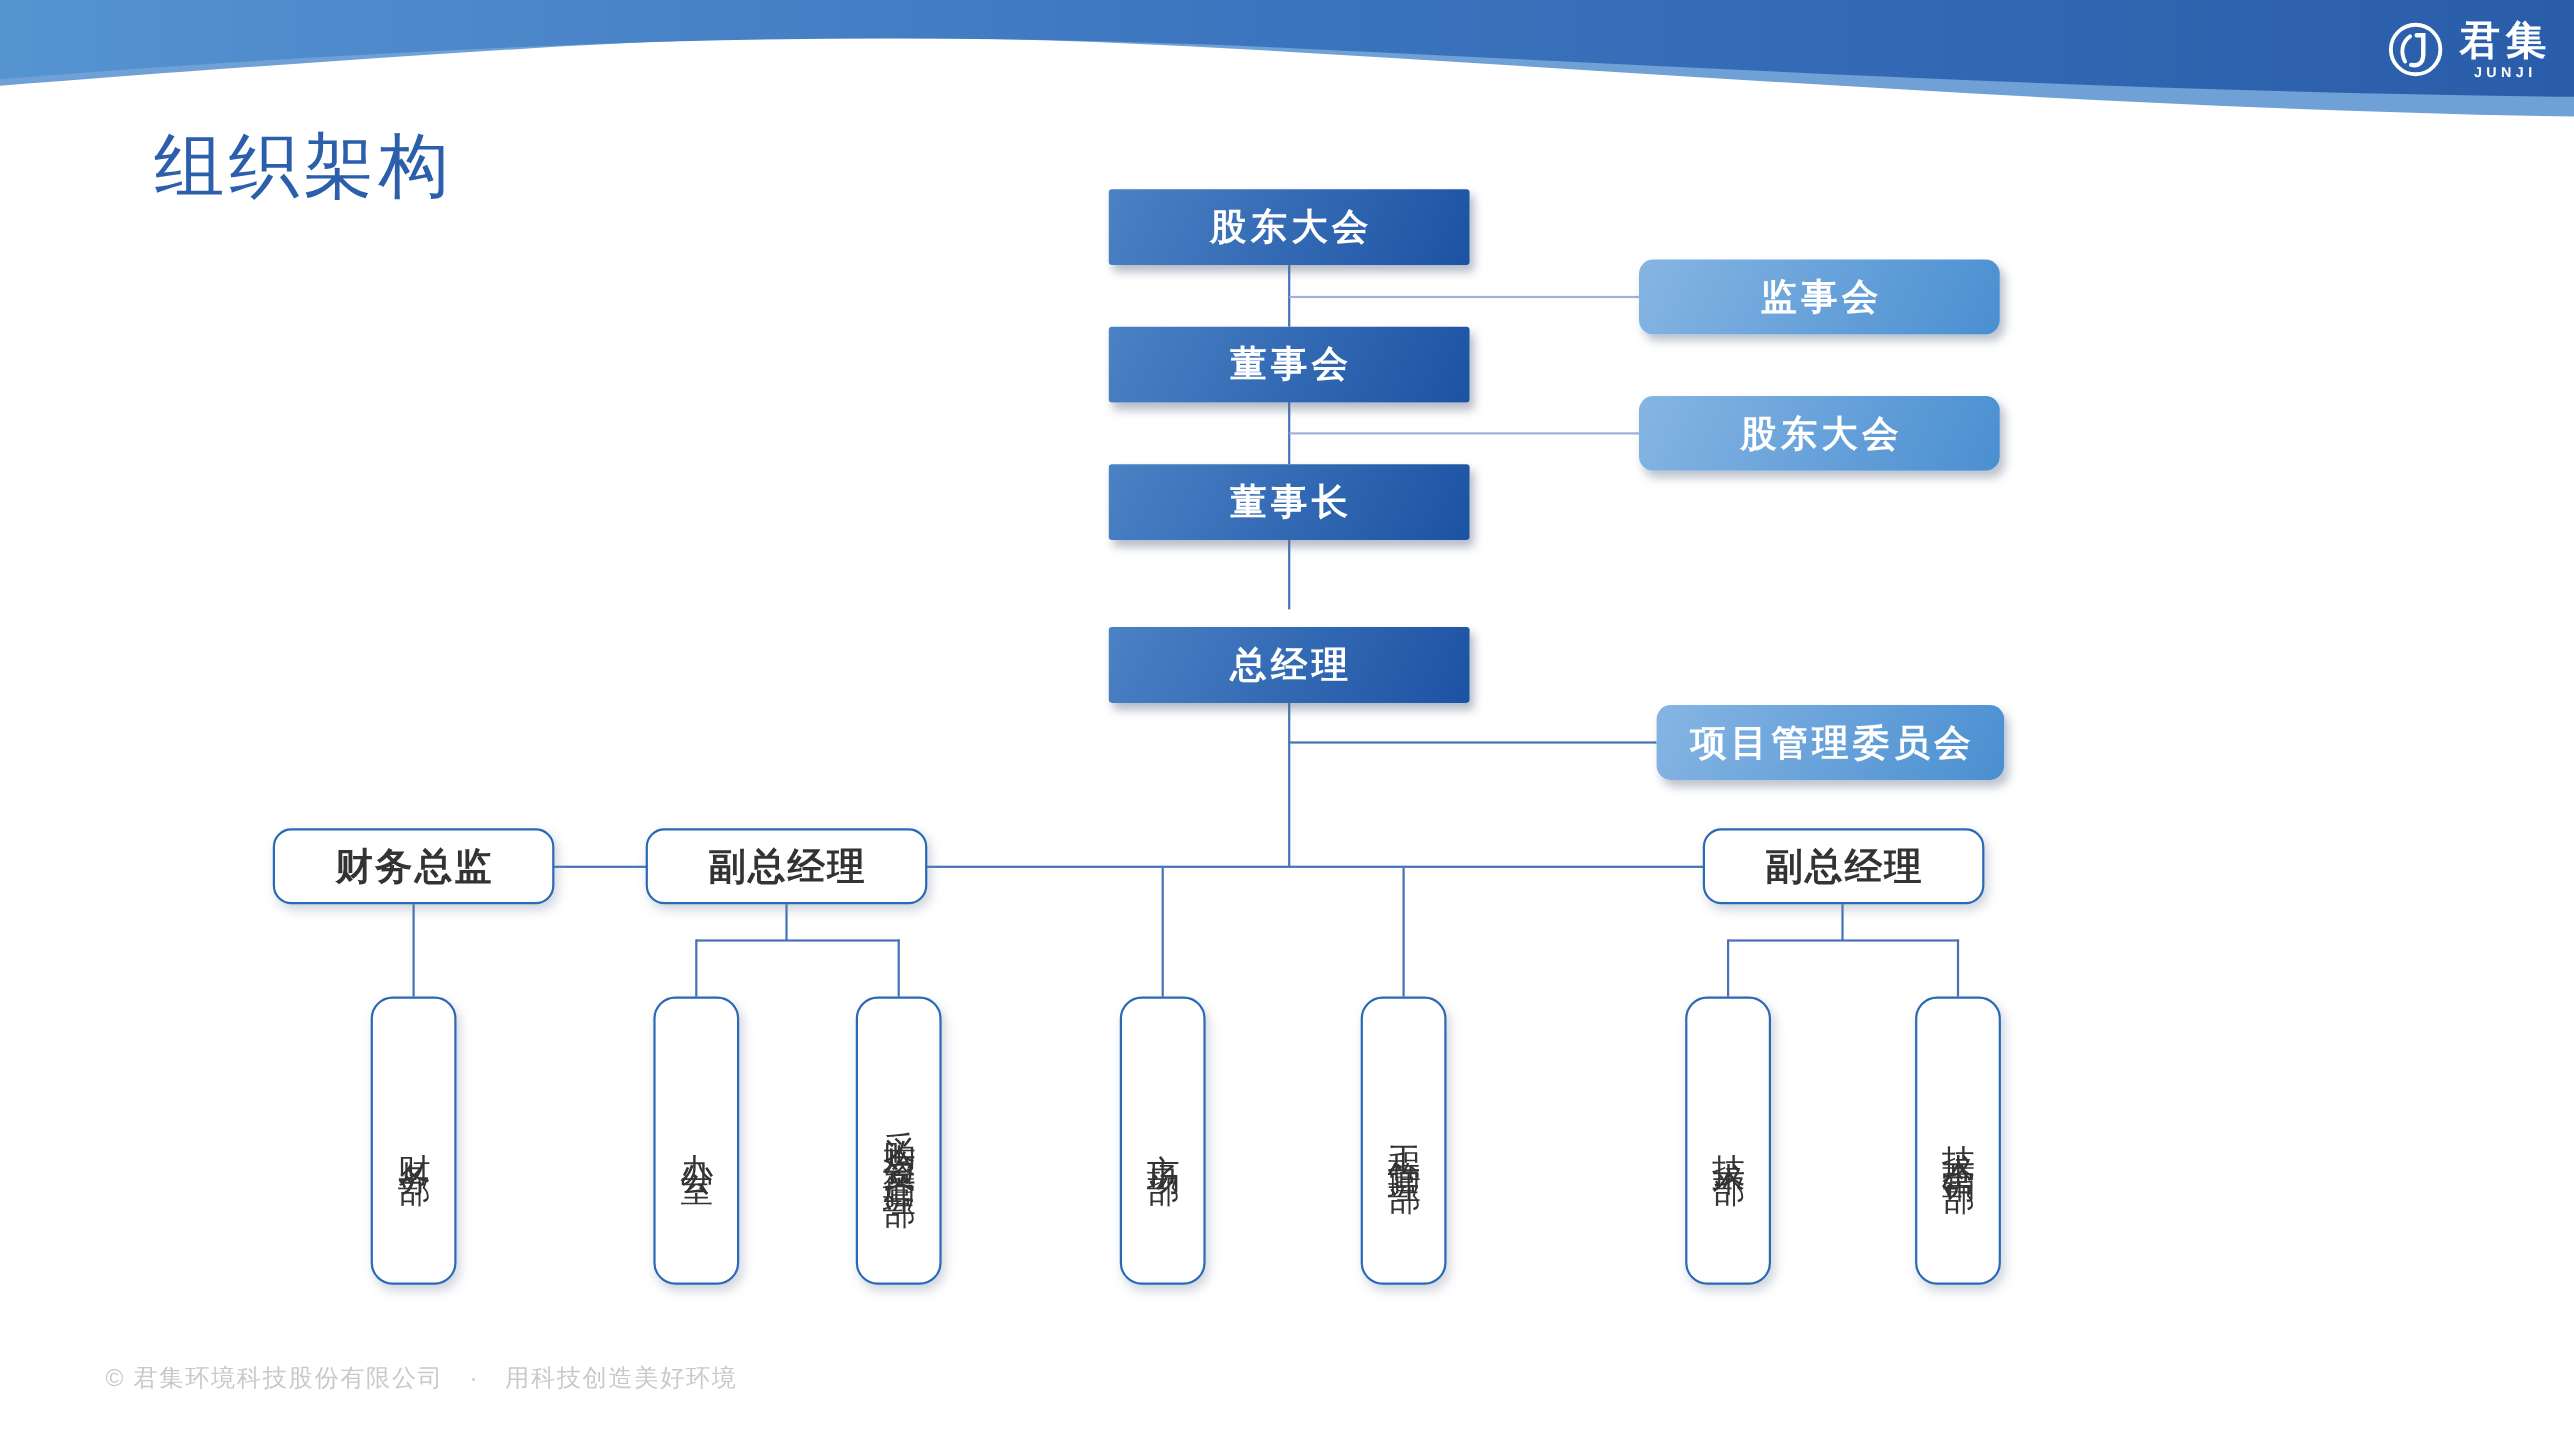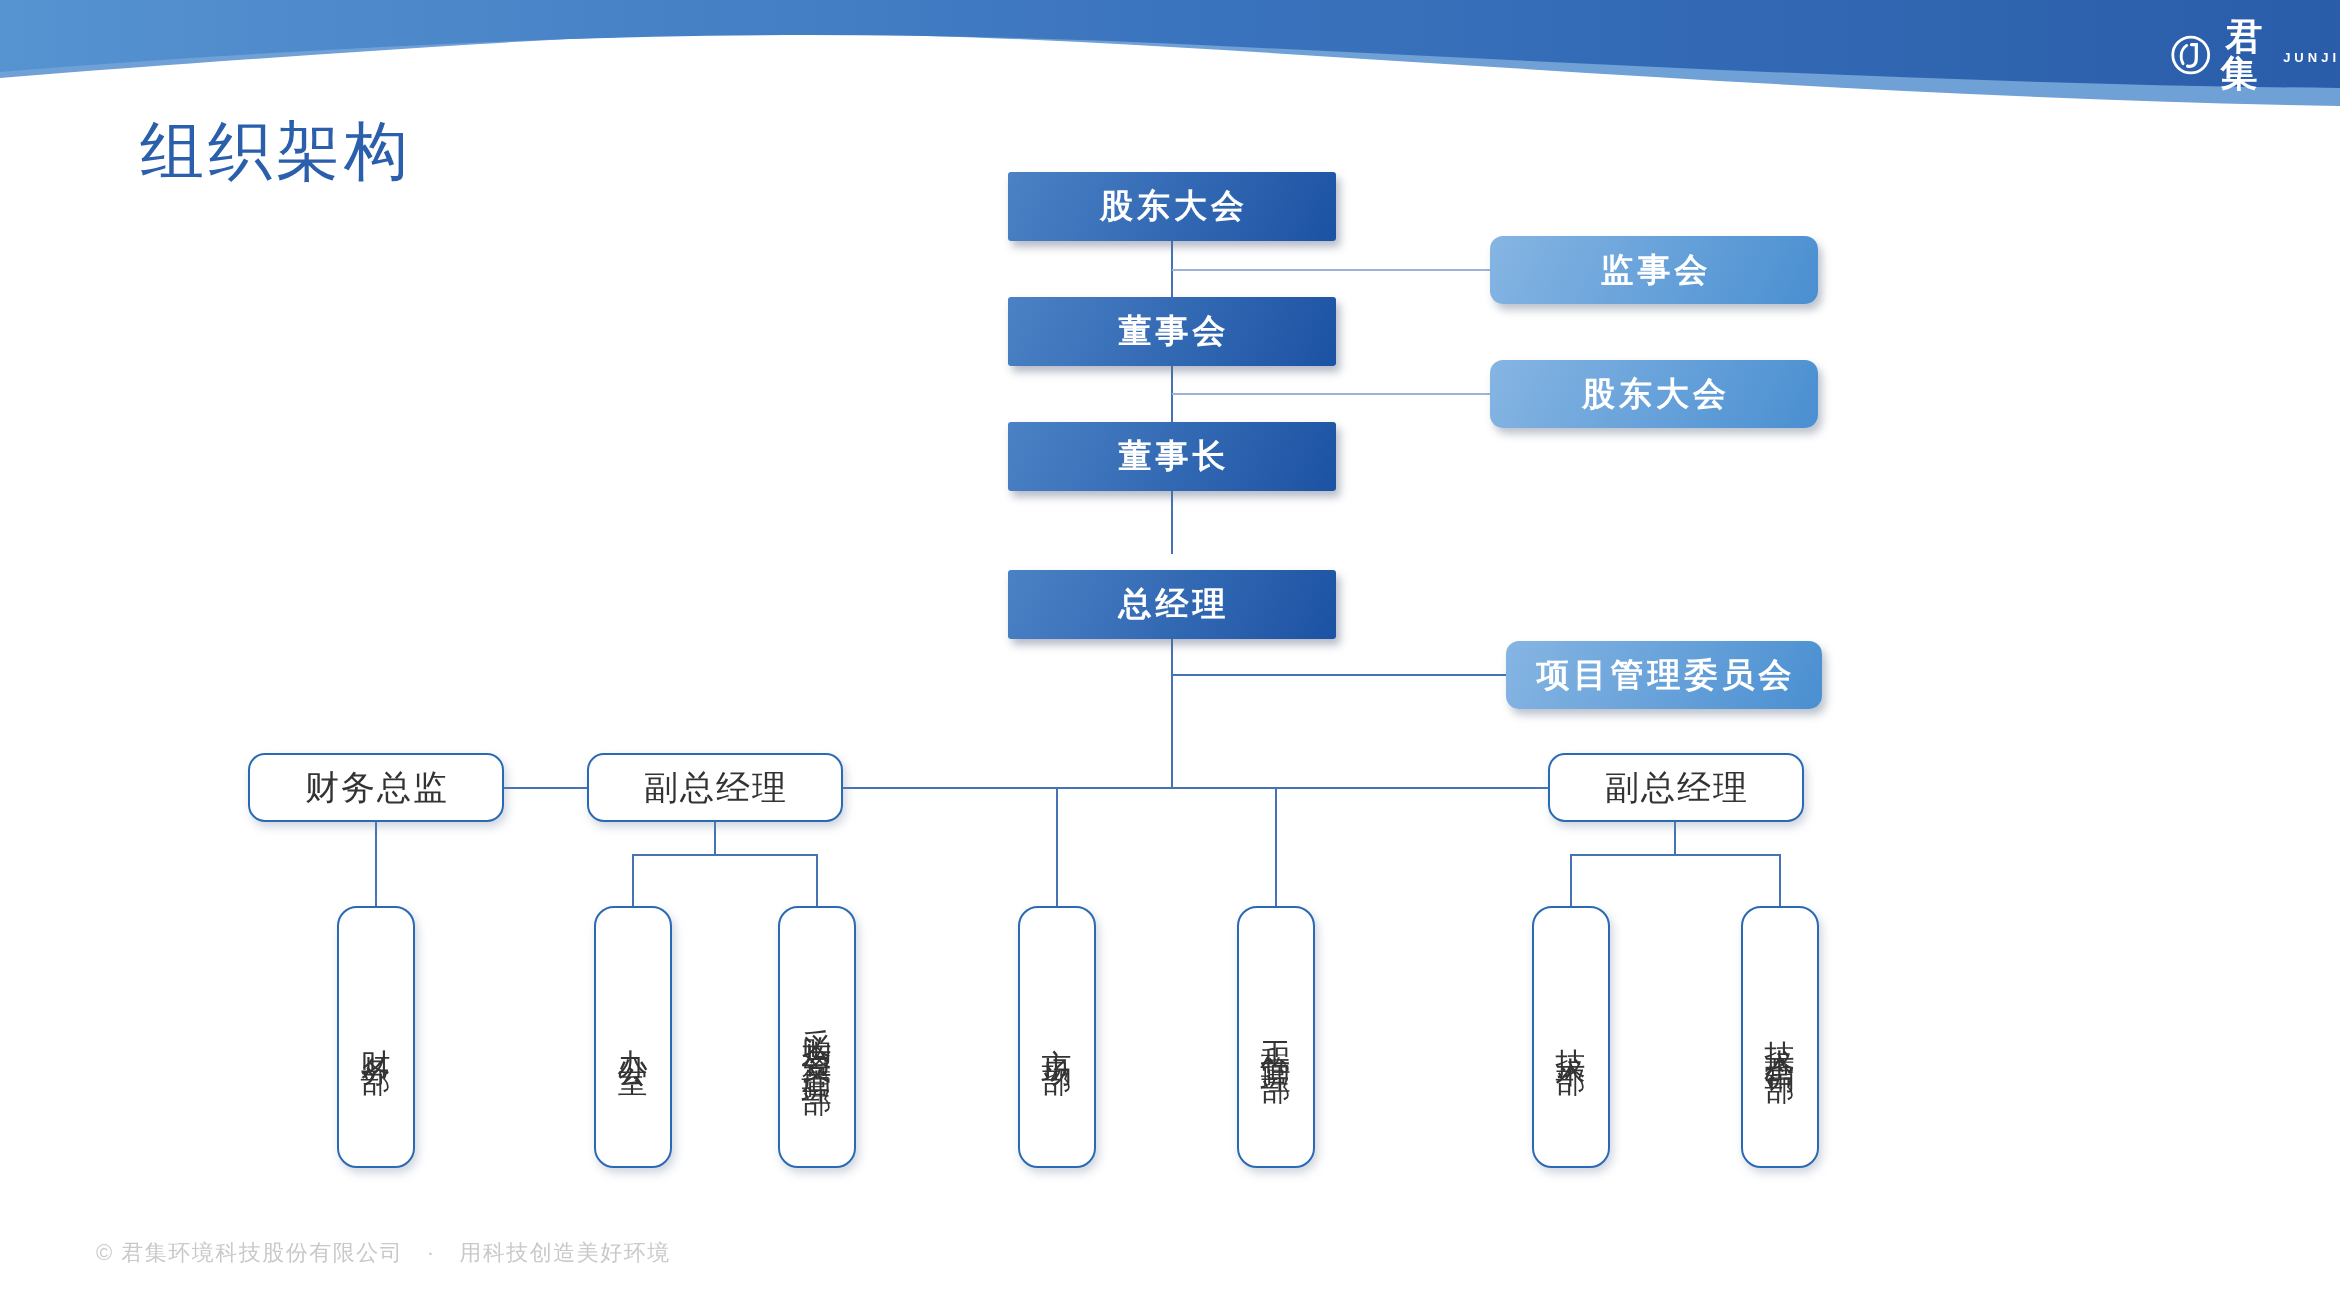--- a/index.html
+++ b/index.html
@@ -10,21 +10,21 @@
     overflow:hidden;
     background:#ffffff;
     font-family:"Liberation Sans","DejaVu Sans",sans-serif;
   }
   
   #header-wave{position:absolute;left:0;top:0;z-index:0;}
   #logo{
     position:absolute;left:2170px;top:18px;z-index:3;
     display:flex;align-items:center;gap:9px;color:#ffffff;
   }
-  #logo .brand-col{display:flex;align-items:center;}
+  #logo .brand-col{display:flex;flex-direction:column;align-items:center;}
   #logo .brand-cn{font-size:37px;font-weight:bold;letter-spacing:5px;line-height:1;text-indent:5px;}
   #logo .brand-en{font-size:13px;font-weight:bold;letter-spacing:4px;line-height:1;margin-top:4px;text-indent:4px;}
   
   #page-title{
     position:absolute;left:140px;top:108px;z-index:2;
     font-size:64px;font-weight:normal;color:#2B5FAC;letter-spacing:4px;
   }
   
   .vl,.hl{position:absolute;background:#4573B5;z-index:1;}
   .vl{width:2px;}
@@ -44,21 +44,21 @@
   .node.lightbox{
     width:328px;height:68px;border-radius:13px;
     background:linear-gradient(115deg,#86B5E3 0%,#4A8FD1 100%);
     color:#ffffff;font-size:33px;font-weight:600;letter-spacing:4px;text-indent:4px;
     box-shadow:4px 6px 9px rgba(90,105,130,0.40);
   }
   .node.pmc-size{width:316px;}
   .node.mgr{
     width:256px;height:69px;border-radius:17px;
     background:#ffffff;border:2.5px solid #2A69B4;
-    color:#333333;font-size:34px;font-weight:400;letter-spacing:2px;text-indent:2px;
+    color:#333333;font-size:34px;font-weight:700;letter-spacing:2px;text-indent:2px;
     box-shadow:3px 5px 10px rgba(120,135,160,0.35);
   }
   .node.dept{
     width:78px;height:262px;border-radius:20px;
     background:#ffffff;border:2.5px solid #2A69B4;
     color:#333333;
     box-shadow:3px 5px 10px rgba(120,135,160,0.35);
   }
   .vtext{
     writing-mode:vertical-rl;text-orientation:upright;

